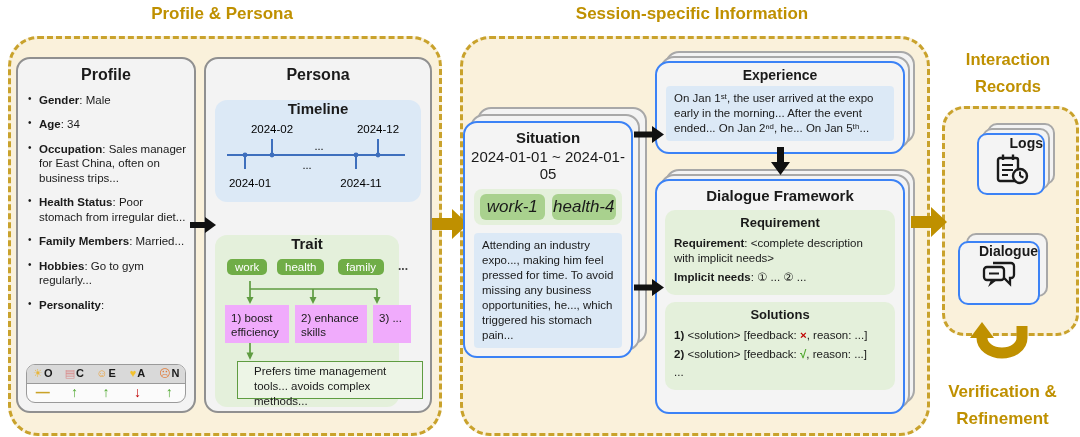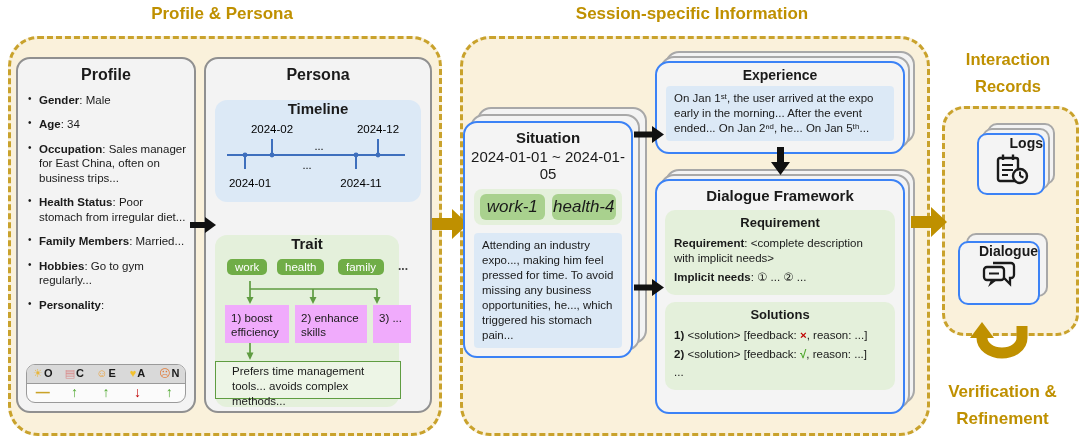--- a/index.html
+++ b/index.html
@@ -161,21 +161,21 @@
         <polygon points="94.5,16 101.5,16 98,23" fill="#5F9C41"></polygon>
         <polygon points="158.5,16 165.5,16 162,23" fill="#5F9C41"></polygon>
       </svg>
       <div class="goal-box" style="left:10px;top:70px;width:64px;height:38px;">1) boost efficiency</div>
       <div class="goal-box" style="left:80px;top:70px;width:72px;height:38px;">2) enhance skills</div>
       <div class="goal-box" style="left:158px;top:70px;width:38px;height:38px;">3) ...</div>
       <svg class="abs" style="left:27px;top:108px;" width="16" height="18" viewBox="0 0 16 18">
         <line x1="8" y1="0" x2="8" y2="10" stroke="#5F9C41" stroke-width="1.7"></line>
         <polygon points="4.5,9.5 11.5,9.5 8,17" fill="#5F9C41"></polygon>
       </svg>
-      <div class="note-box" style="left:0;top:126px;width:186px;height:38px;padding-left:16px;">Prefers time management tools... avoids complex methods...</div>
+      <div class="note-box" style="left:22px;top:126px;width:186px;height:38px;padding-left:16px;">Prefers time management tools... avoids complex methods...</div>
     </div>
   </div>
 
   <svg class="abs" style="left:190px;top:217px;" width="26" height="16" viewBox="0 0 26 16">
     <polygon points="0,5 15,5 15,0 26,8 15,16 15,11 0,11" fill="#111"></polygon>
   </svg>
 
   <svg class="abs" style="left:432px;top:206px;" width="36" height="36" viewBox="0 0 36 36">
     <polygon points="0,12 20,12 20,3 36,18 20,33 20,24 0,24" fill="#BF9000"></polygon>
   </svg>

